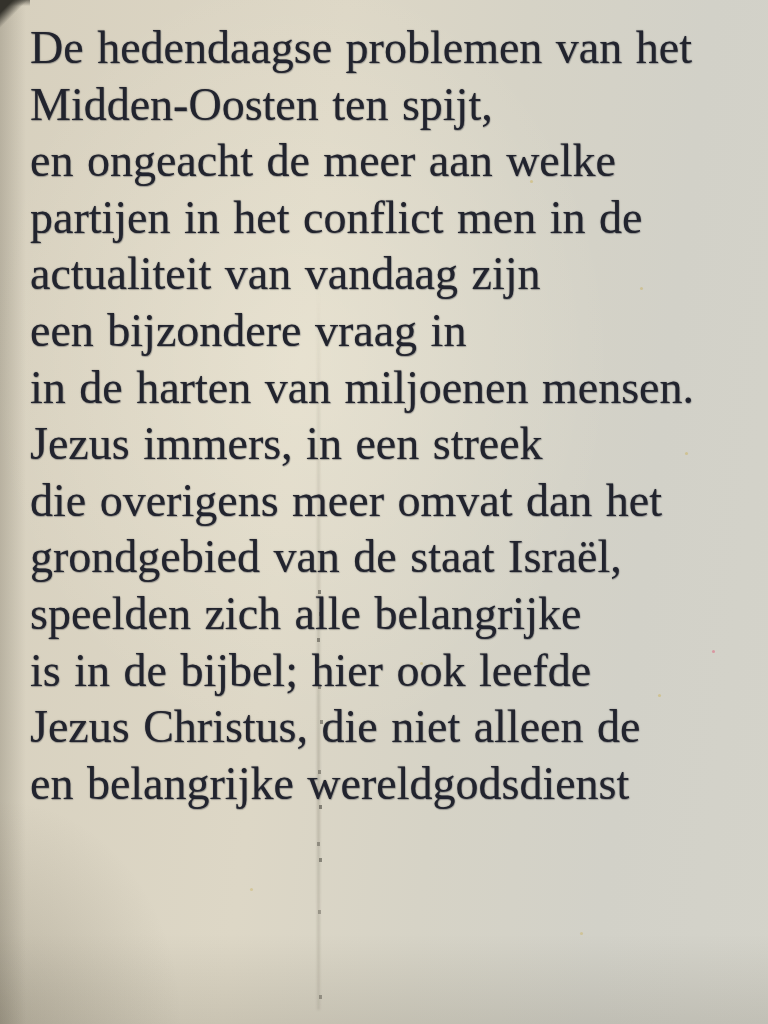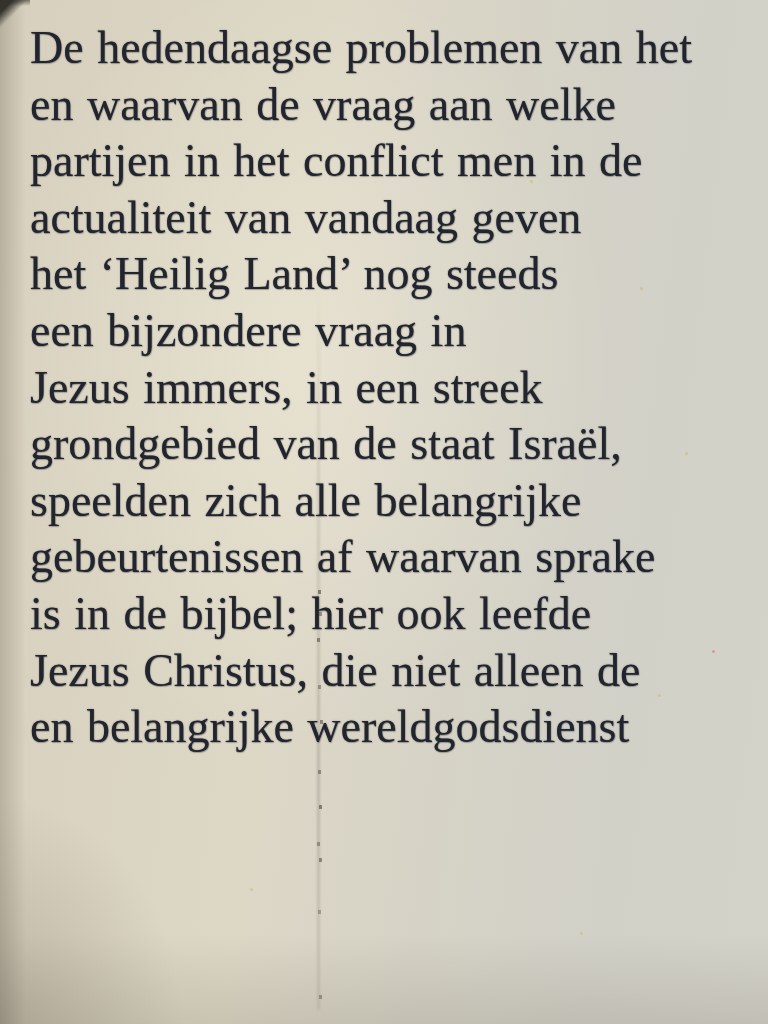--- a/index.html
+++ b/index.html
@@ -115,26 +115,27 @@
 </head>
 <body>
 
 <div class="photo">
   <div class="crease"></div>
   <div class="crease-marks"></div>
   <div class="specks"></div>
 
   <div class="page-text" style="color: rgb(34, 36, 46);">
       <div class="text-line">De hedendaagse problemen van het</div>
-      <div class="text-line">en waarvan de vraag aan welke</div>
+      <div class="text-line">Midden-Oosten ten spijt,</div>
+      <div class="text-line">en ongeacht de meer aan welke</div>
       <div class="text-line">partijen in het conflict men in de</div>
-      <div class="text-line">actualiteit van vandaag geven</div>
-      <div class="text-line">het ‘Heilig Land’ nog steeds</div>
+      <div class="text-line">actualiteit van vandaag zijn</div>
       <div class="text-line">een bijzondere vraag in</div>
+      <div class="text-line">in de harten van miljoenen mensen.</div>
       <div class="text-line">Jezus immers, in een streek</div>
+      <div class="text-line">die overigens meer omvat dan het</div>
       <div class="text-line">grondgebied van de staat Israël,</div>
       <div class="text-line">speelden zich alle belangrijke</div>
-      <div class="text-line">gebeurtenissen af waarvan sprake</div>
       <div class="text-line">is in de bijbel; hier ook leefde</div>
       <div class="text-line">Jezus Christus, die niet alleen de</div>
       <div class="text-line">en belangrijke wereldgodsdienst</div>
     </div>
 </div>
 
 </body></html>

